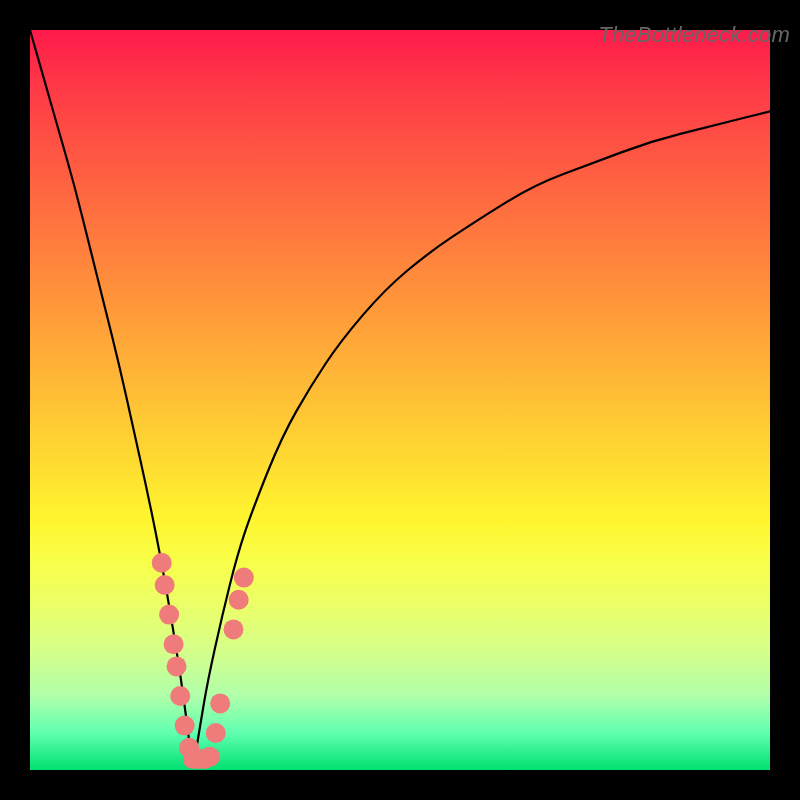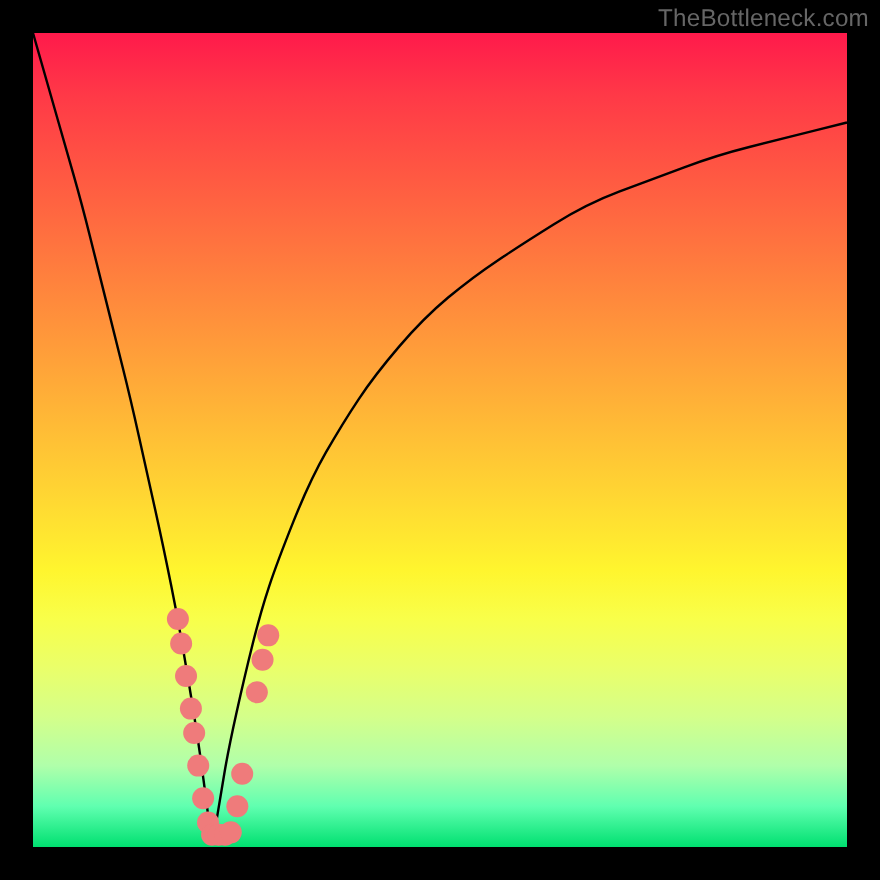--- a/index.html
+++ b/index.html
@@ -36,27 +36,28 @@
       #f8ff4a 72%,
       #eaff6a 78%,
       #d4ff8a 84%,
       #b0ffaa 90%,
       #60ffb0 95%,
       #00e070 100%
     );
   }
   .watermark {
     position: absolute;
-    top: 4px;
+    top: 22px;
     right: 10px;
     color: #666;
     font-size: 22px;
     font-weight: 500;
     letter-spacing: 0.2px;
     z-index: 5;
+    font-style: italic;
   }
   svg.overlay {
     position: absolute;
     left: 0;
     top: 0;
     width: 740px;
     height: 740px;
     overflow: visible;
   }
   .curve {

